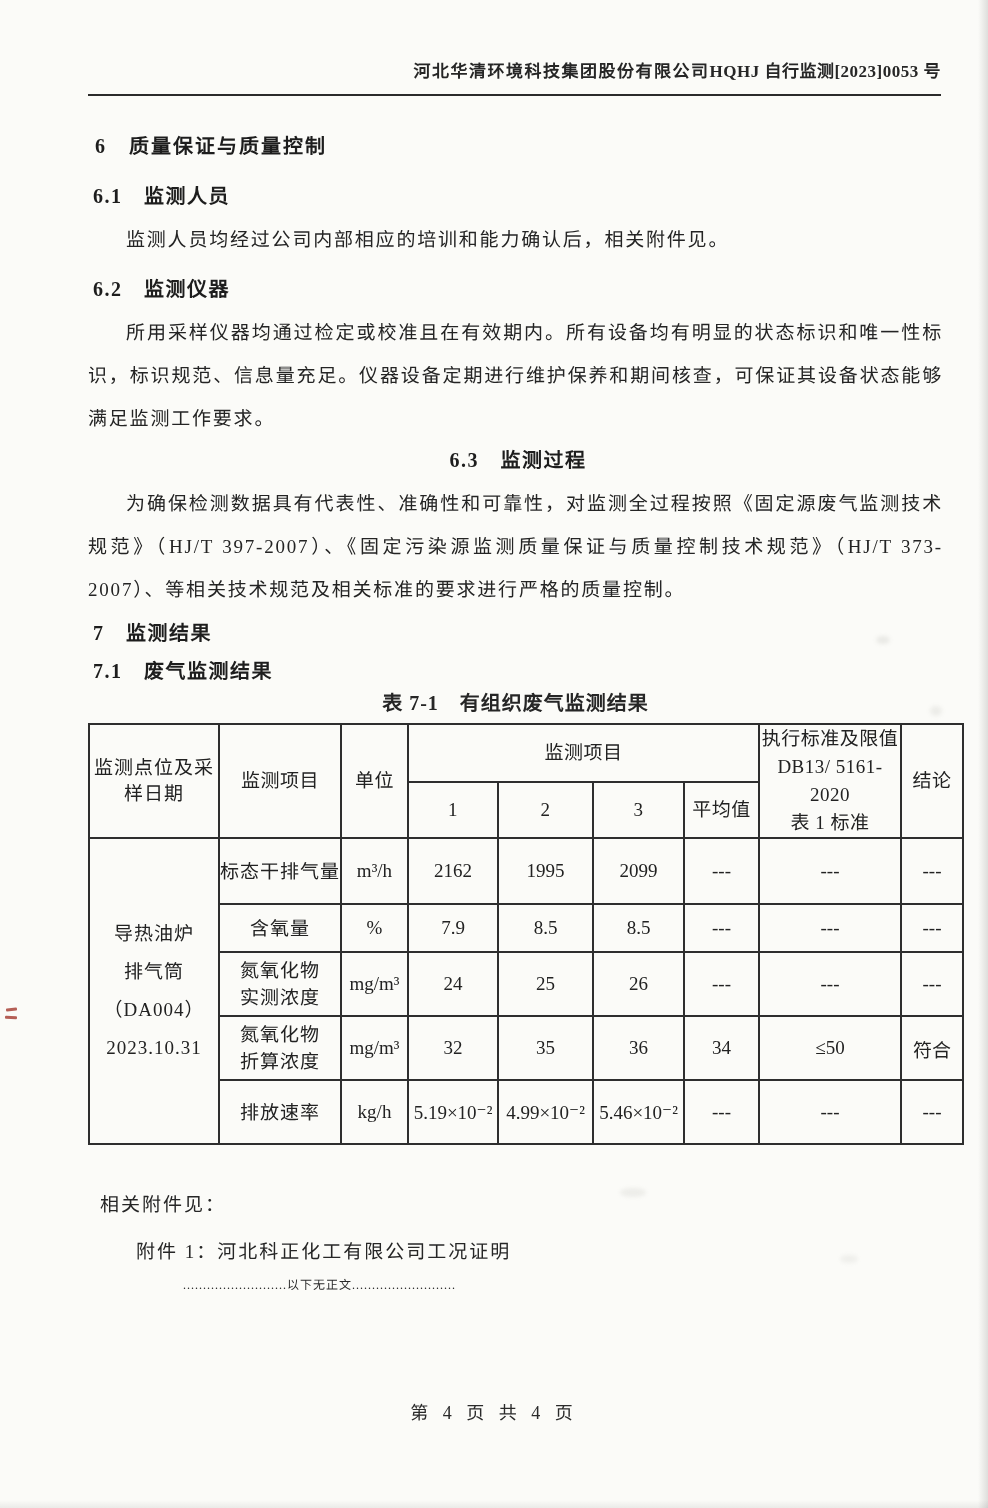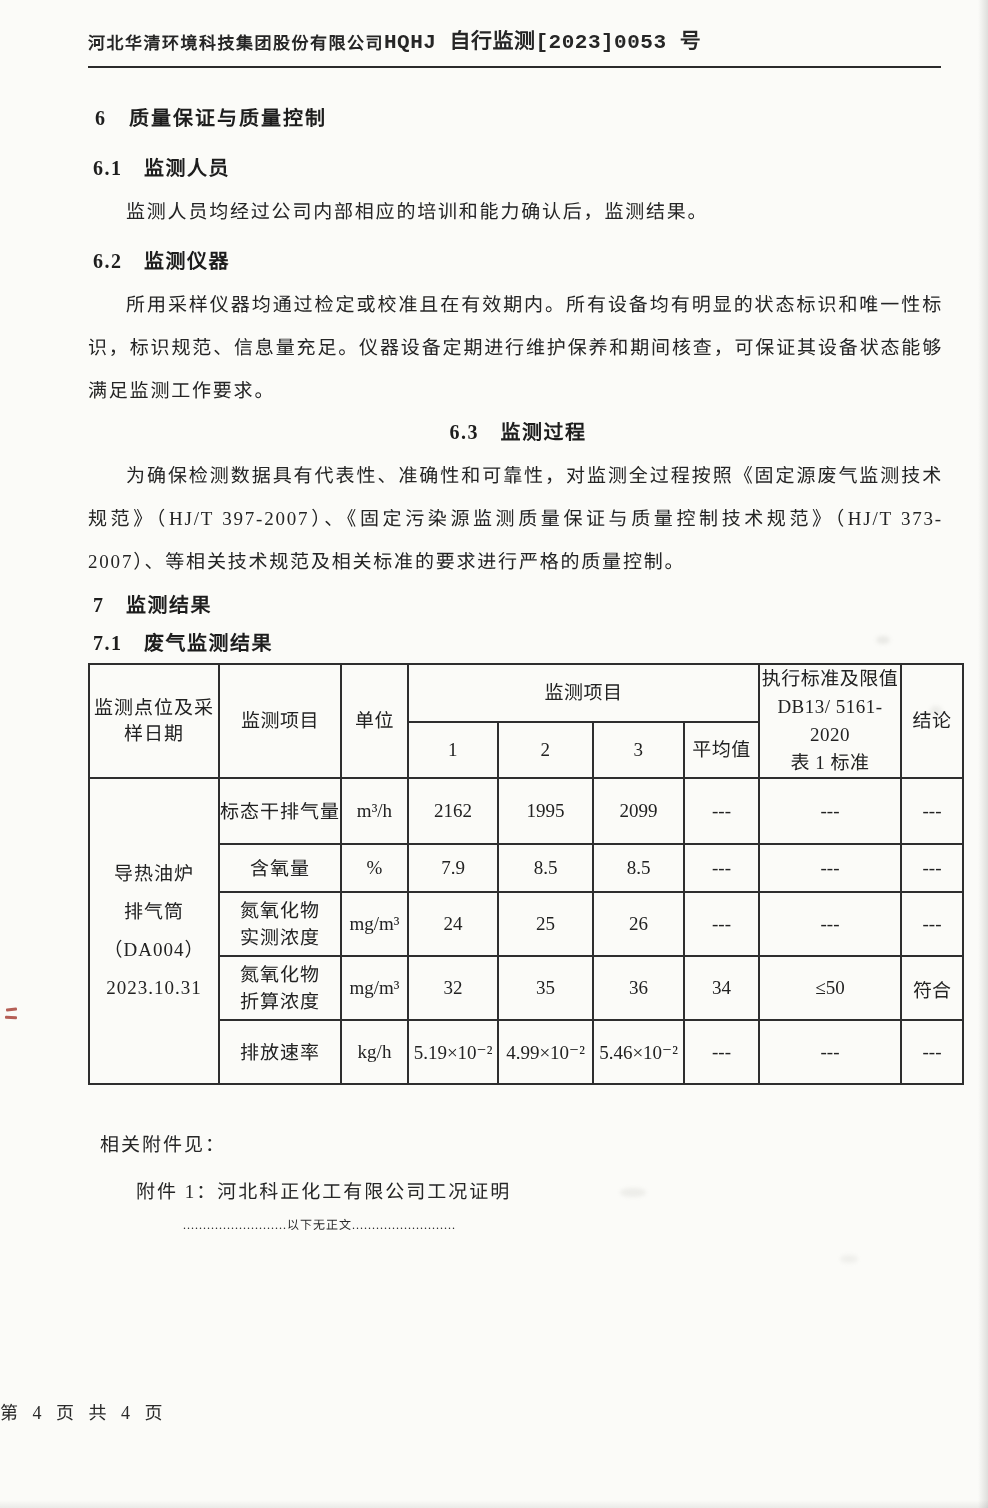--- a/index.html
+++ b/index.html
@@ -20,27 +20,27 @@
     position: absolute; left: 0; right: 0; bottom: 0; height: 8px;
     background: linear-gradient(to bottom, rgba(0,0,0,0), rgba(90,90,90,0.10));
     pointer-events: none;
   }
   .speck { position: absolute; background: #9a9a92; border-radius: 50%; filter: blur(2px); }
   .red-mark { position: absolute; background: #a8433a; opacity: 0.85; border-radius: 1px; }
 
   .content { margin: 0 45px 0 88px; }
 
   .doc-header {
-    display: flex; justify-content: flex-start; align-items: flex-end;
-    padding-top: 24px; padding-bottom: 12px;
+    display: flex; justify-content: flex-end; align-items: flex-end;
+    padding-top: 57px; padding-bottom: 12px;
     border-bottom: 2px solid #2b2b2b;
     margin-right: 2px;
   }
   .doc-header .company { font-size: 17px; font-weight: 700; letter-spacing: 1.5px; }
-  .doc-header .docno   { font-size: 21px; font-weight: 700; letter-spacing: 0.5px; font-family: Liberation Mono, monospace; }
+  .doc-header .docno   { font-size: 17px; font-weight: 700; letter-spacing: 0.5px; }
 
   .h-main {
     margin: 36px 0 0; padding-left: 7px;
     font-size: 20px; font-weight: 700; letter-spacing: 2px; line-height: 28px;
     color: #1d1d1d;
   }
   .h-sub {
     margin: 22px 0 0; padding-left: 5px;
     font-size: 20px; font-weight: 700; letter-spacing: 1.5px; line-height: 28px;
     color: #1d1d1d;
@@ -75,47 +75,48 @@
   .point-cell span { display: block; line-height: 38px; letter-spacing: 1px; }
   .item-cell span { display: block; line-height: 27px; letter-spacing: 1px; }
   .std-head span { display: block; line-height: 28px; }
 
   .attach-intro { margin: 44px 0 0; padding-left: 12px; font-size: 19px; letter-spacing: 2px; }
   .attach-item  { margin: 20px 0 0; padding-left: 48px; font-size: 19px; letter-spacing: 2px; }
   .terminator   { margin: 12px 0 0; padding-left: 95px; font-size: 12px; letter-spacing: 1px; color: #2a2a2a; }
 
   .page-footer {
     position: absolute; top: 1398px; left: 0; width: 100%;
-    text-align: left; font-size: 18px; letter-spacing: 5px; color: #2a2a2a;
+    text-align: center; font-size: 18px; letter-spacing: 5px; color: #2a2a2a;
   }
 </style>
 </head>
 <body>
 
 <div class="content">
 
   <div class="doc-header">
     <span class="company">河北华清环境科技集团股份有限公司</span>
     <span class="docno">HQHJ 自行监测[2023]0053 号</span>
   </div>
 
   <div class="h-main">6　质量保证与质量控制</div>
 
   <div class="h-sub">6.1　监测人员</div>
-  <p class="para">监测人员均经过公司内部相应的培训和能力确认后，监测结果。</p>
+  <p class="para">监测人员均经过公司内部相应的培训和能力确认后，相关附件见。</p>
 
   <div class="h-sub" style="margin-top:14px;">6.2　监测仪器</div>
   <p class="para">所用采样仪器均通过检定或校准且在有效期内。所有设备均有明显的状态标识和唯一性标识，标识规范、信息量充足。仪器设备定期进行维护保养和期间核查，可保证其设备状态能够满足监测工作要求。</p>
 
   <div class="h-sub" style="margin-top:6px;text-align:center;">6.3　监测过程</div>
   <p class="para">为确保检测数据具有代表性、准确性和可靠性，对监测全过程按照《固定源废气监测技术规范》（HJ/T 397-2007）、《固定污染源监测质量保证与质量控制技术规范》（HJ/T 373-2007）、等相关技术规范及相关标准的要求进行严格的质量控制。</p>
 
   <div class="h-sub" style="margin-top:8px;">7　监测结果</div>
   <div class="h-sub" style="margin-top:10px;">7.1　废气监测结果</div>
 
+  <div class="tbl-caption">表 7-1　有组织废气监测结果</div>
 
   <table class="results">
     <colgroup>
       <col style="width:130px">
         <col style="width:122px">
         <col style="width:67px">
       <col style="width:90px">
         <col style="width:95px">
         <col style="width:91px">
       <col style="width:75px">

